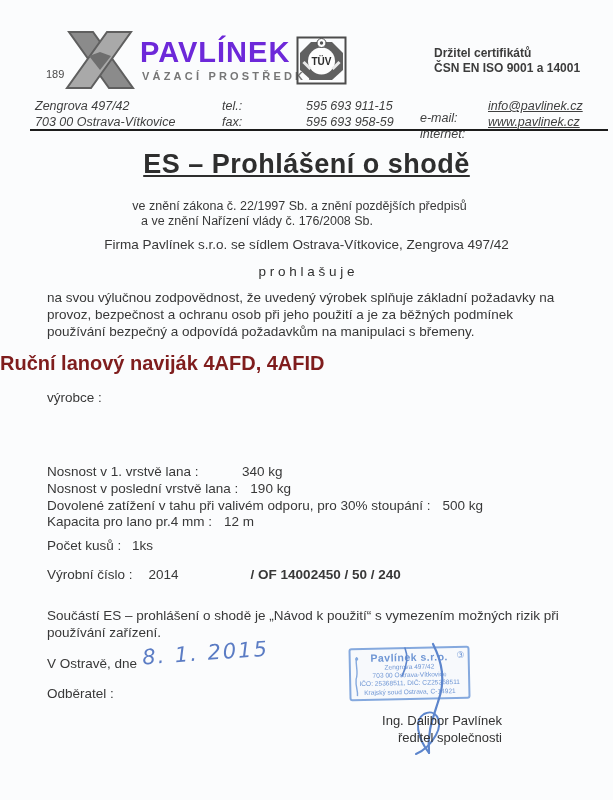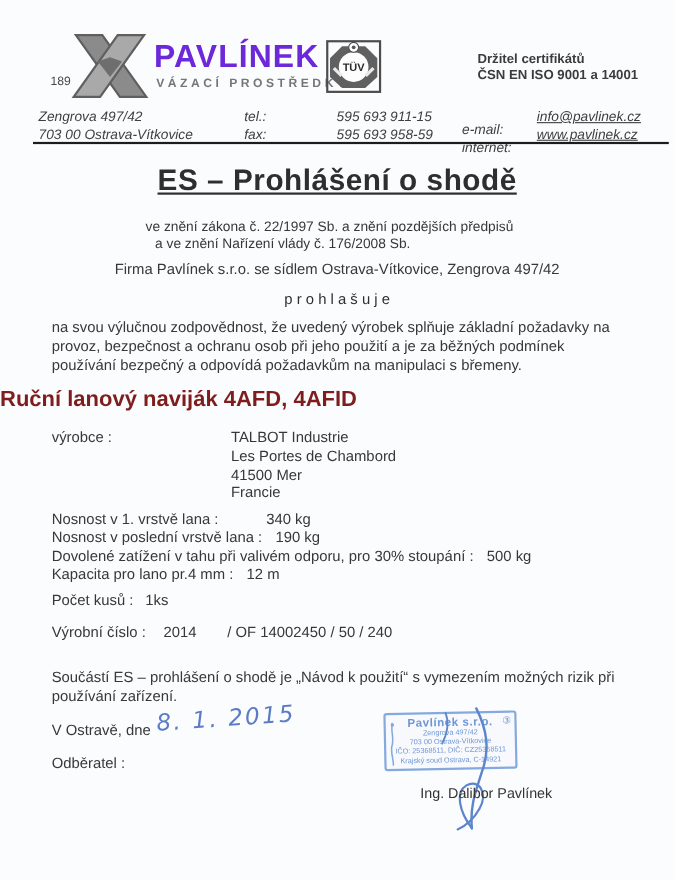--- a/index.html
+++ b/index.html
@@ -42,21 +42,21 @@
   .mf-label{position:absolute;left:47px;top:390px;font-size:13.5px;}
   .mf-block{position:absolute;left:210px;top:390px;font-size:13.5px;line-height:16.8px;}
   .specs{position:absolute;left:47px;top:464px;font-size:13.5px;line-height:16.8px;}
   .spec-row{display:flex;}
   .spec-row.wide .spec-label{min-width:183px;}
   .spec-value{margin-left:12px;white-space:nowrap;}
   .qty{position:absolute;left:47px;top:538px;font-size:13.5px;display:flex;}
   .qty .spec-label{min-width:85px;}
   .serial{position:absolute;left:47px;top:567px;font-size:13.5px;display:flex;}
   .serial .sv{margin-left:16px;}
-  .serial .so{margin-left:28px;}
+  .serial .so{margin-left:72px;font-weight:bold;}
   .note{position:absolute;left:47px;top:607px;width:542px;font-size:13.5px;line-height:17px;}
   
   .placedate{position:absolute;left:47px;top:656px;font-size:13.5px;}
   .hand-date{position:absolute;left:142px;top:641px;font-size:21px;font-style:italic;
              color:#5b7cc4;letter-spacing:2px;transform:rotate(-4deg);
              font-family:"DejaVu Sans","Liberation Sans",sans-serif;}
   .customer{position:absolute;left:47px;top:686px;font-size:13.5px;}
   .stamp{position:absolute;left:349px;top:647px;width:121px;height:53px;
          border:2px solid #85a9de;border-radius:3px;transform:rotate(-1.2deg);
          color:#6f96d4;text-align:center;padding-top:2px;box-sizing:border-box;
@@ -133,26 +133,20 @@
   <div class="doc-title">ES – Prohlášení o shodě</div>
   <div class="sub1">ve znění zákona č. 22/1997 Sb. a znění pozdějších předpisů</div>
   <div class="sub2">a ve znění Nařízení vlády č. 176/2008 Sb.</div>
   <div class="firm">Firma Pavlínek s.r.o. se sídlem Ostrava-Vítkovice, Zengrova 497/42</div>
   <div class="declares">p r o h l a š u j e</div>
   <div class="para">na svou výlučnou zodpovědnost, že uvedený výrobek splňuje základní požadavky na provoz, bezpečnost a ochranu osob při jeho použití a je za běžných podmínek používání bezpečný a odpovídá požadavkům na manipulaci s břemeny.</div>
 
   <div class="product">Ruční lanový naviják 4AFD, 4AFID</div>
 
   <div class="mf-label">výrobce :</div>
-  <div class="mf-block">
-    <div>TALBOT Industrie</div>
-    <div>Les Portes de Chambord</div>
-    <div>41500 Mer</div>
-    <div>Francie</div>
-  </div>
 
   <div class="specs">
     <div class="spec-row wide">
       <span class="spec-label">Nosnost v 1. vrstvě lana :</span>
       <span class="spec-value">340 kg</span>
     </div>
     <div class="spec-row wide">
       <span class="spec-label">Nosnost v poslední vrstvě lana :</span>
       <span class="spec-value">190 kg</span>
     </div>
@@ -201,15 +195,16 @@
   <span class="sig-svg">
     <svg width="100" height="120" viewBox="0 0 100 120">
       <path d="M58,4 C67,22 71,40 63,62 C58,78 52,92 54,113" stroke="#5c85cc" stroke-width="2.2" fill="none" stroke-linecap="round"></path>
       <path d="M54,113 C42,97 39,80 49,74 C60,68 69,80 61,95 C56,104 48,111 41,114" stroke="#5c85cc" stroke-width="2" fill="none" stroke-linecap="round"></path>
       <path d="M30,8 C34,18 31,28 27,36" stroke="#5c85cc" stroke-width="1.6" fill="none" stroke-linecap="round"></path>
     </svg>
   </span>
 
   <div class="signer">
     <div>Ing. Dalibor Pavlínek</div>
+    <div>ředitel společnosti</div>
   </div>
 
 </div>
 
 </body></html>

